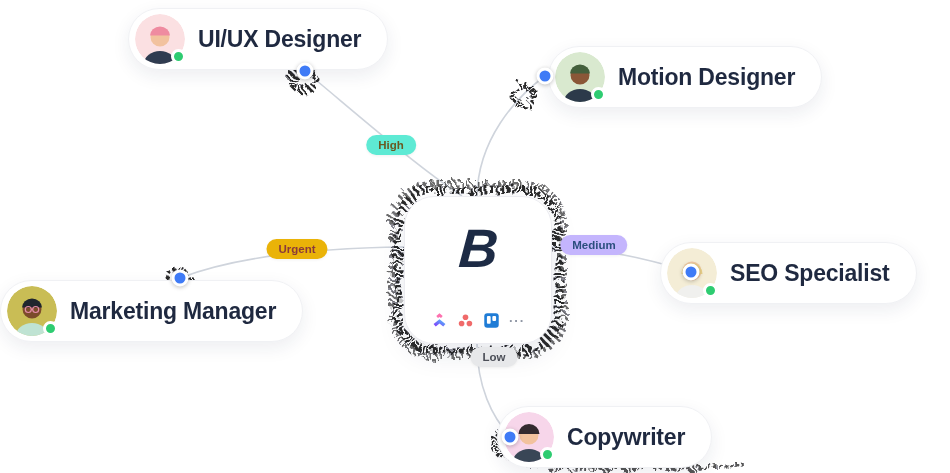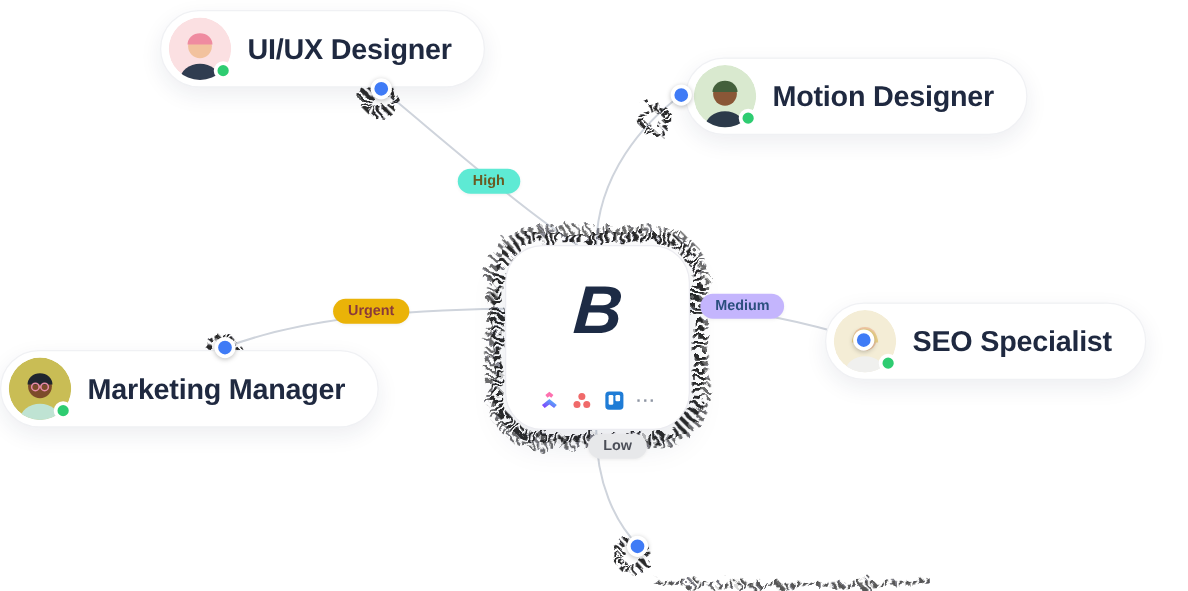--- a/index.html
+++ b/index.html
@@ -185,20 +185,32 @@
         <circle cx="25" cy="25" r="25" fill="#f4edd6"></circle>
         <path d="M9 50 a16 13 0 0 1 32 0 z" fill="#f0f0ee"></path>
         <circle cx="25" cy="23" r="9.5" fill="#f2c8a4"></circle>
         <path d="M14.5 26 a10.5 11 0 0 1 21 0 l-3.5 0 a7 8 0 0 0 -14 0 z" fill="#ead089"></path>
       </svg>
       <span class="status"></span>
     </span>
     <span class="label">SEO Specialist</span>
   </div>
 
+  <div class="pill pill-copywriter">
+    <span class="avatar">
+      <svg viewBox="0 0 50 50">
+        <circle cx="25" cy="25" r="25" fill="#f7d6ea"></circle>
+        <path d="M9 50 a16 13 0 0 1 32 0 z" fill="#394656"></path>
+        <circle cx="25" cy="23" r="9.5" fill="#f2c29e"></circle>
+        <path d="M14.5 22 a10.5 10 0 0 1 21 0 z" fill="#332a2f"></path>
+      </svg>
+      <span class="status"></span>
+    </span>
+    <span class="label">Copywriter</span>
+  </div>
 
   <div class="edge-badge badge-high" style="background: #5eead4; color: rgb(106, 90, 34);">High</div>
   <div class="edge-badge badge-urgent" style="background: #eab308; color: rgb(138, 58, 58);">Urgent</div>
   <div class="edge-badge badge-medium" style="background: #c4b5fd; color: rgb(43, 79, 126); text-align: right;">Medium</div>
   <div class="edge-badge badge-low" style="background: rgb(231, 232, 234); color: rgb(76, 79, 88);">Low</div>
 
   <span class="cdot dot-uiux"></span>
   <span class="cdot dot-motion"></span>
   <span class="cdot dot-marketing"></span>
   <span class="cdot dot-seo"></span>

